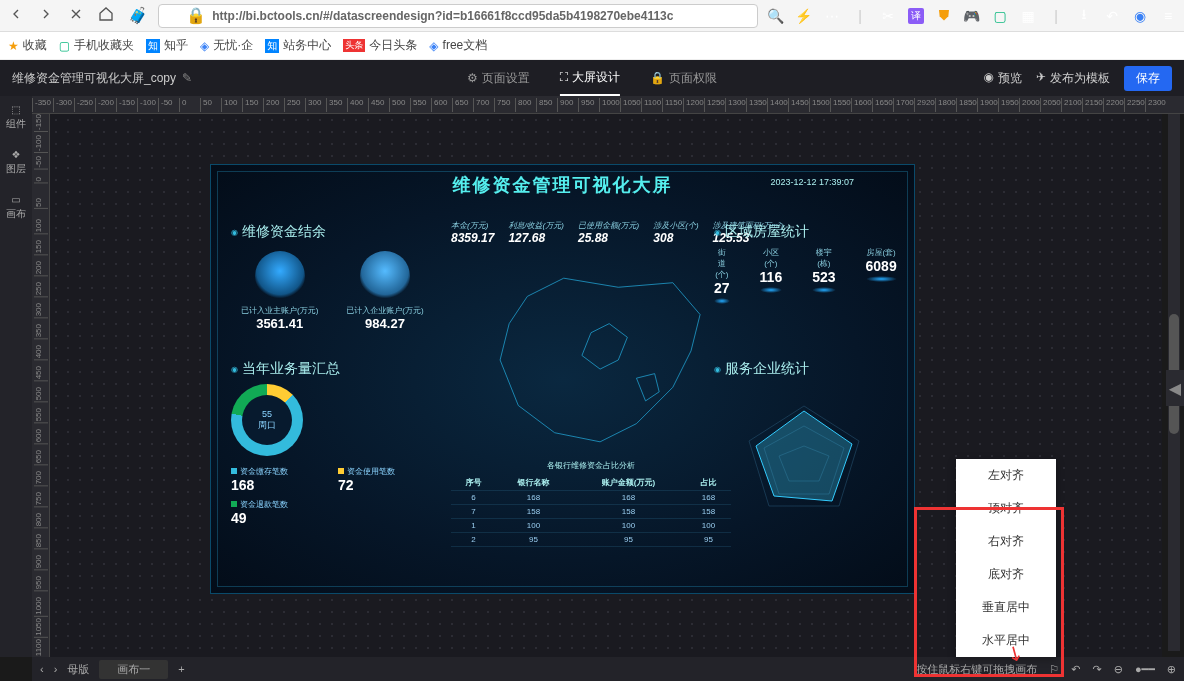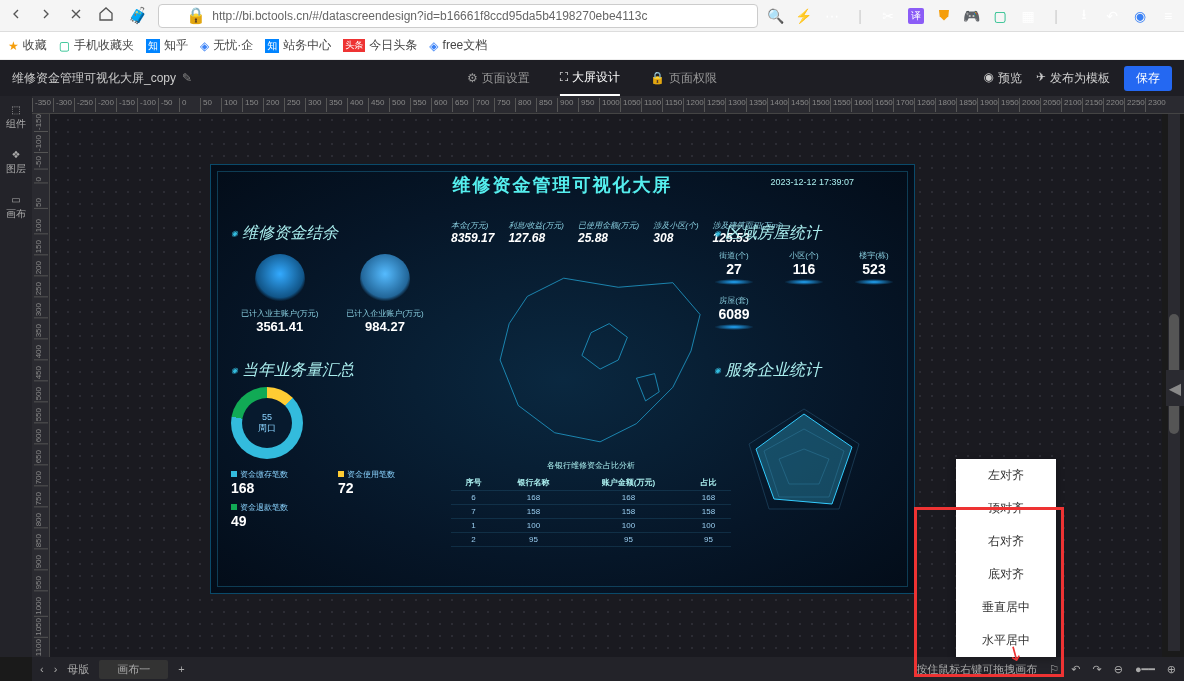--- a/index.html
+++ b/index.html
@@ -3,21 +3,21 @@
 <meta charset="utf-8">
 <style>
 * { margin: 0; padding: 0; box-sizing: border-box; font-family: "Microsoft YaHei", Arial, sans-serif; }
 body { background: #1a1a1a; color: #fff; overflow: hidden; width: 1184px; height: 681px; }
 
 
 .browser-toolbar { height: 32px; background: #f5f5f5; display: flex; align-items: center; padding: 0 8px; gap: 10px; border-bottom: 1px solid #ddd; }
 .browser-toolbar .nav-icons { display: flex; gap: 14px; }
 .browser-toolbar svg { width: 16px; height: 16px; stroke: #555; stroke-width: 2; fill: none; }
 .url-bar { flex: 1; display: flex; align-items: center; background: #fff; border: 1px solid #ccc; border-radius: 4px; padding: 2px 8px; gap: 6px; height: 24px; }
-.url-bar input { flex: 1; border: none; outline: none; font-size: 12px; color: #666; }
+.url-bar input { flex: 1; border: none; outline: none; font-size: 12px; color: #666; font-weight: bold; }
 .toolbar-icons { display: flex; gap: 12px; align-items: center; }
 .toolbar-icons span { width: 16px; height: 16px; display: inline-flex; align-items: center; justify-content: center; font-size: 14px; }
 
 .bookmark-bar { height: 28px; background: #fff; display: flex; align-items: center; padding: 0 8px; gap: 12px; border-bottom: 1px solid #eee; font-size: 12px; color: #444; }
 .bookmark-bar .bm { display: flex; align-items: center; gap: 4px; cursor: pointer; }
 
 
 .app-header { height: 36px; background: #1e1e24; display: flex; align-items: center; padding: 0 12px; color: #ccc; font-size: 12px; }
 .app-title { display: flex; align-items: center; gap: 6px; }
 .app-tabs { margin-left: auto; margin-right: auto; display: flex; gap: 30px; position: absolute; left: 50%; transform: translateX(-50%); }
@@ -39,37 +39,37 @@
 
 
 .canvas-wrap { position: absolute; left: 50px; top: 114px; right: 22px; bottom: 24px; background: #1a1a20; background-image: radial-gradient(#2c2c34 1px, transparent 1px); background-size: 12px 12px; overflow: hidden; }
 
 
 .dashboard { position: absolute; left: 160px; top: 50px; width: 705px; height: 430px; background: radial-gradient(ellipse at center, #0a2840 0%, #061628 60%, #030c18 100%); border: 1px solid #0a4a6a; font-size: 10px; color: #8bd4ff; overflow: hidden; }
 .dashboard::before { content:''; position: absolute; inset: 6px; border: 1px solid rgba(40,170,220,.3); pointer-events:none; }
 .dash-title { text-align: center; font-size: 18px; color: #5ee; padding: 8px; font-weight: bold; letter-spacing: 2px; }
 .dash-ts { position: absolute; top: 12px; right: 60px; font-size: 9px; color: #aee; }
 
-.section-label { display: flex; align-items: center; gap: 4px; color: #aee; font-size: 16px; margin-bottom: 4px; font-style: italic; }
+.section-label { display: flex; align-items: center; gap: 4px; color: #aee; font-size: 14px; margin-bottom: 4px; }
 .section-label::before { content:'◉'; color: #3bd; font-size: 8px; }
 
 .panel-left { position: absolute; left: 20px; top: 58px; width: 200px; }
 .fund-icons { display: flex; gap: 28px; margin: 10px 0 0 10px; }
 .fund-item { text-align: center; }
 .fund-icon { width: 50px; height: 50px; margin: 0 auto 4px; background: radial-gradient(circle at 50% 40%, #3af 0%, #158 60%, transparent 70%); border-radius: 50%; position: relative; }
 .fund-label { font-size: 8px; color: #8cd; }
 .fund-val { font-size: 13px; font-weight: bold; color: #fff; }
 
 .kpi-row { position: absolute; left: 240px; top: 55px; display: flex; gap: 14px; font-style: italic; }
 .kpi { text-align: left; }
 .kpi-label { font-size: 8px; color: #8cd; }
 .kpi-val { font-size: 12px; font-weight: bold; color: #fff; }
 
 .panel-right { position: absolute; right: 20px; top: 58px; width: 180px; }
-.region-grid { display: grid; grid-template-columns: 1fr 1fr 1fr; gap: 10px 30px; margin-top: 6px; }
+.region-grid { display: grid; grid-template-columns: 1fr 1fr 1fr 1fr; gap: 10px 30px; margin-top: 6px; }
 .region-item { text-align: center; }
 .region-label { font-size: 8px; color: #8cd; }
 .region-val { font-size: 14px; font-weight: bold; color: #fff; }
 .region-plate { height: 6px; margin-top: 2px; background: radial-gradient(ellipse at center, #2af 0%, transparent 70%); border-radius: 50%; }
 
 .biz-summary { position: absolute; left: 20px; top: 195px; width: 200px; }
 .donut-wrap { display: flex; align-items: center; gap: 8px; margin-top: 6px; }
 .donut { width: 72px; height: 72px; border-radius: 50%; background: conic-gradient(#fc3 0 45deg, #3bd 45deg 280deg, #1a5 280deg 360deg); display: flex; align-items: center; justify-content: center; }
 .donut-inner { width: 50px; height: 50px; background: #071a2e; border-radius: 50%; display: flex; flex-direction: column; align-items: center; justify-content: center; font-size: 9px; }
 .biz-stats { display: grid; grid-template-columns: 1fr 1fr; gap: 6px 14px; margin-top: 10px; font-size: 8px; }
@@ -265,21 +265,21 @@
       <span style="left: 672px;">1250</span>
       <span style="left: 693px;">1300</span>
       <span style="left: 714px;">1350</span>
       <span style="left: 735px;">1400</span>
       <span style="left: 756px;">1450</span>
       <span style="left: 777px;">1500</span>
       <span style="left: 798px;">1550</span>
       <span style="left: 819px;">1600</span>
       <span style="left: 840px;">1650</span>
       <span style="left: 861px;">1700</span>
-      <span style="left: 882px;">1260</span>
+      <span style="left: 882px;">2920</span>
       <span style="left: 903px;">1800</span>
       <span style="left: 924px;">1850</span>
       <span style="left: 945px;">1900</span>
       <span style="left: 966px;">1950</span>
       <span style="left: 987px;">2000</span>
       <span style="left: 1008px;">2050</span>
       <span style="left: 1029px;">2100</span>
       <span style="left: 1050px;">2150</span>
       <span style="left: 1071px;">2200</span>
       <span style="left: 1092px;">2250</span>

